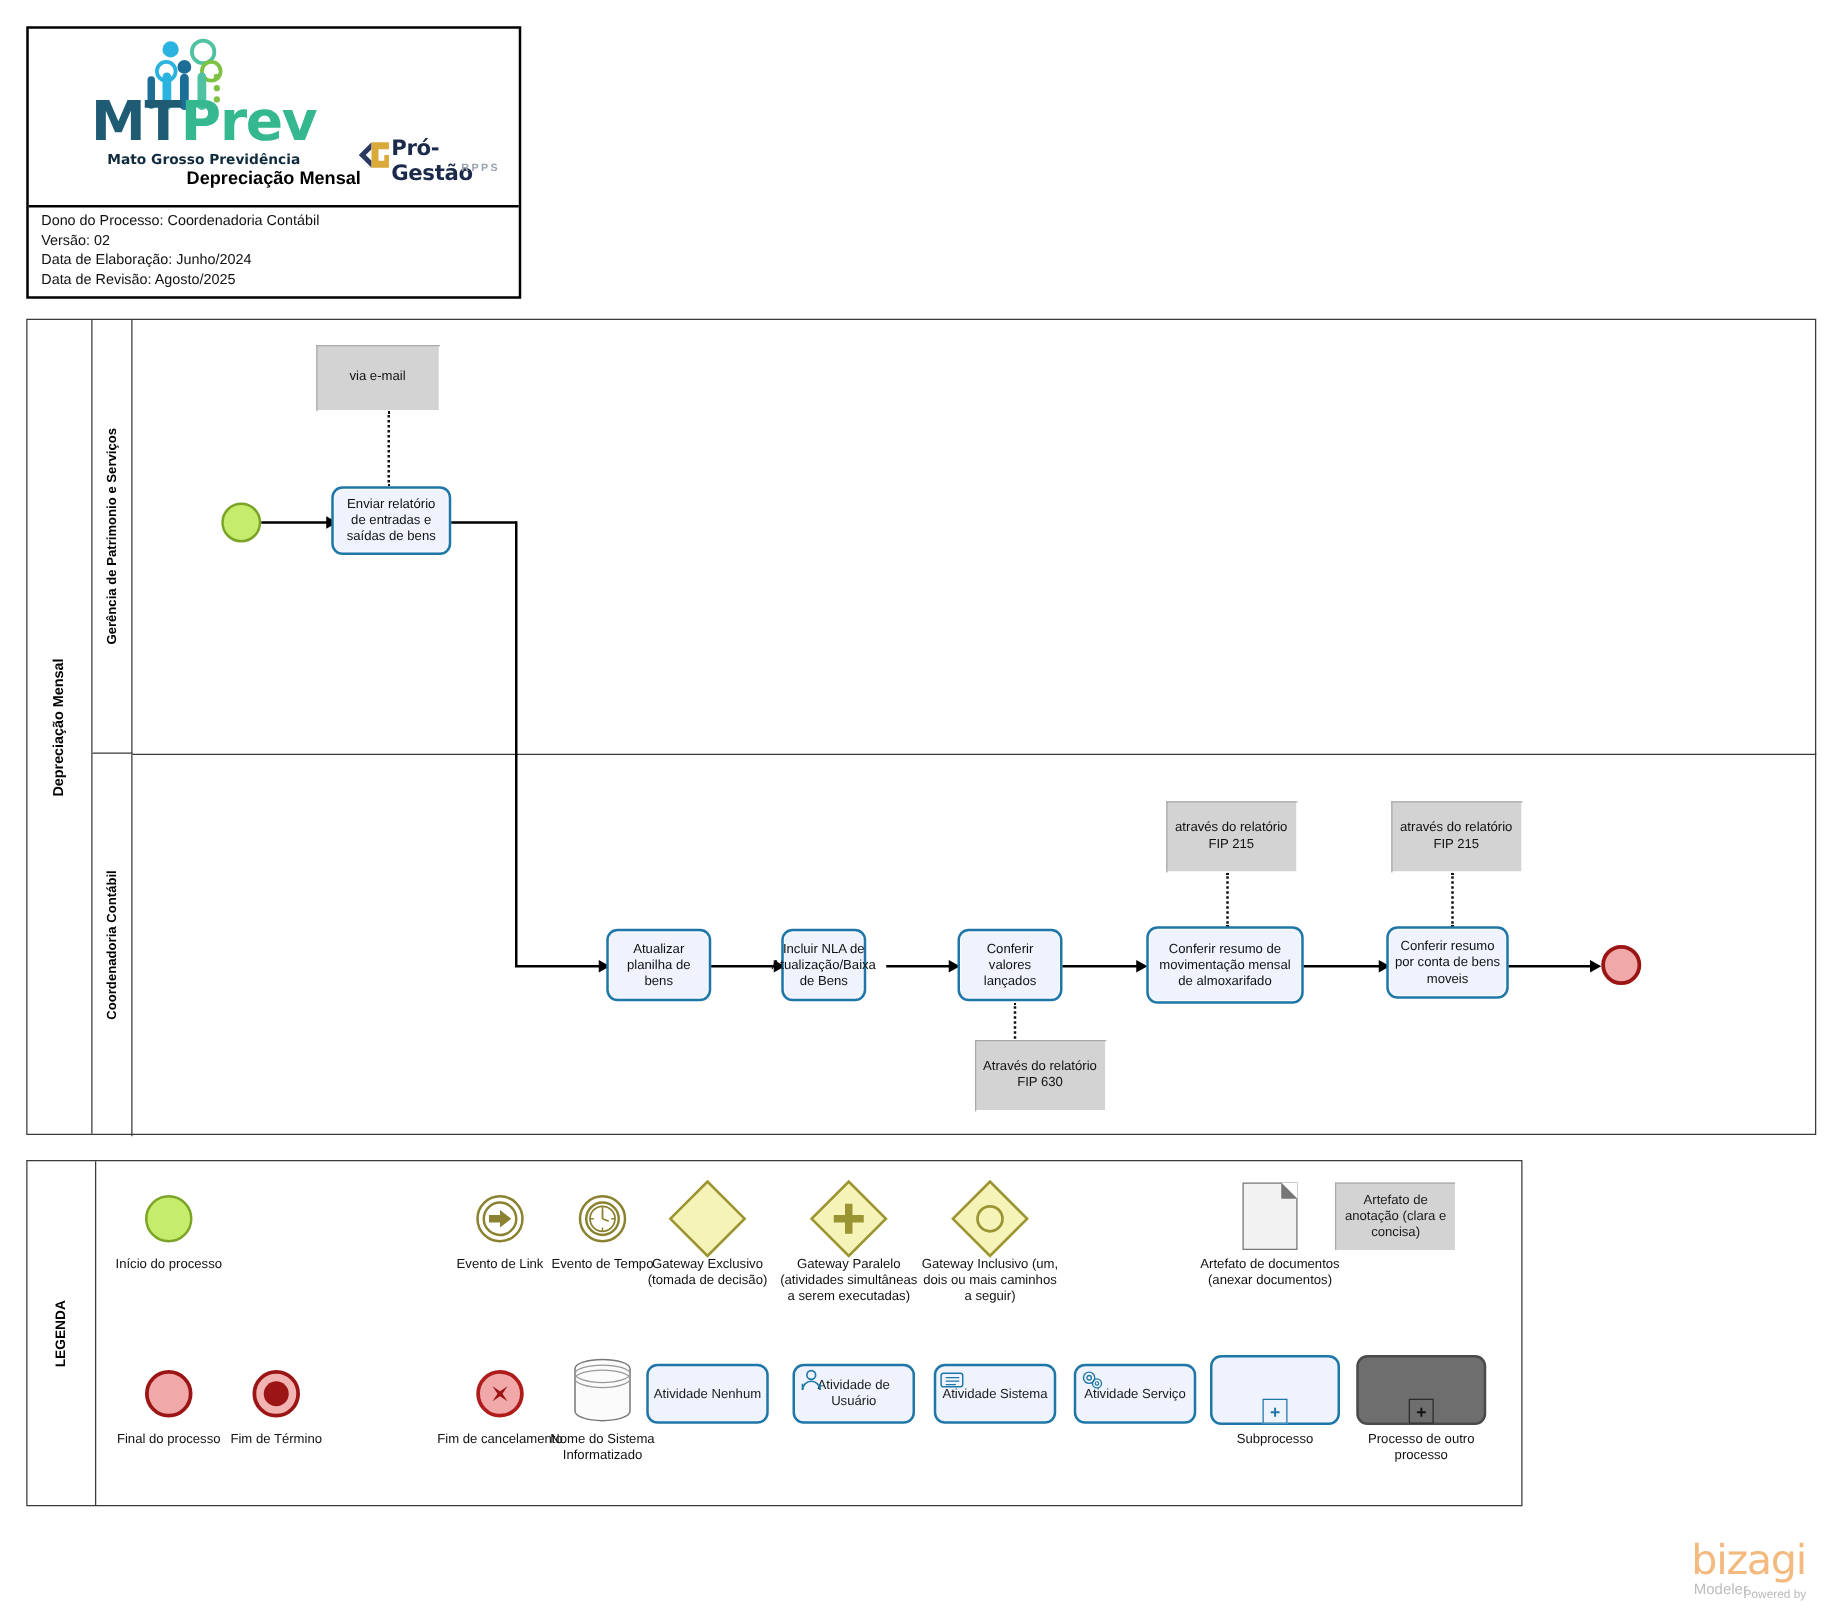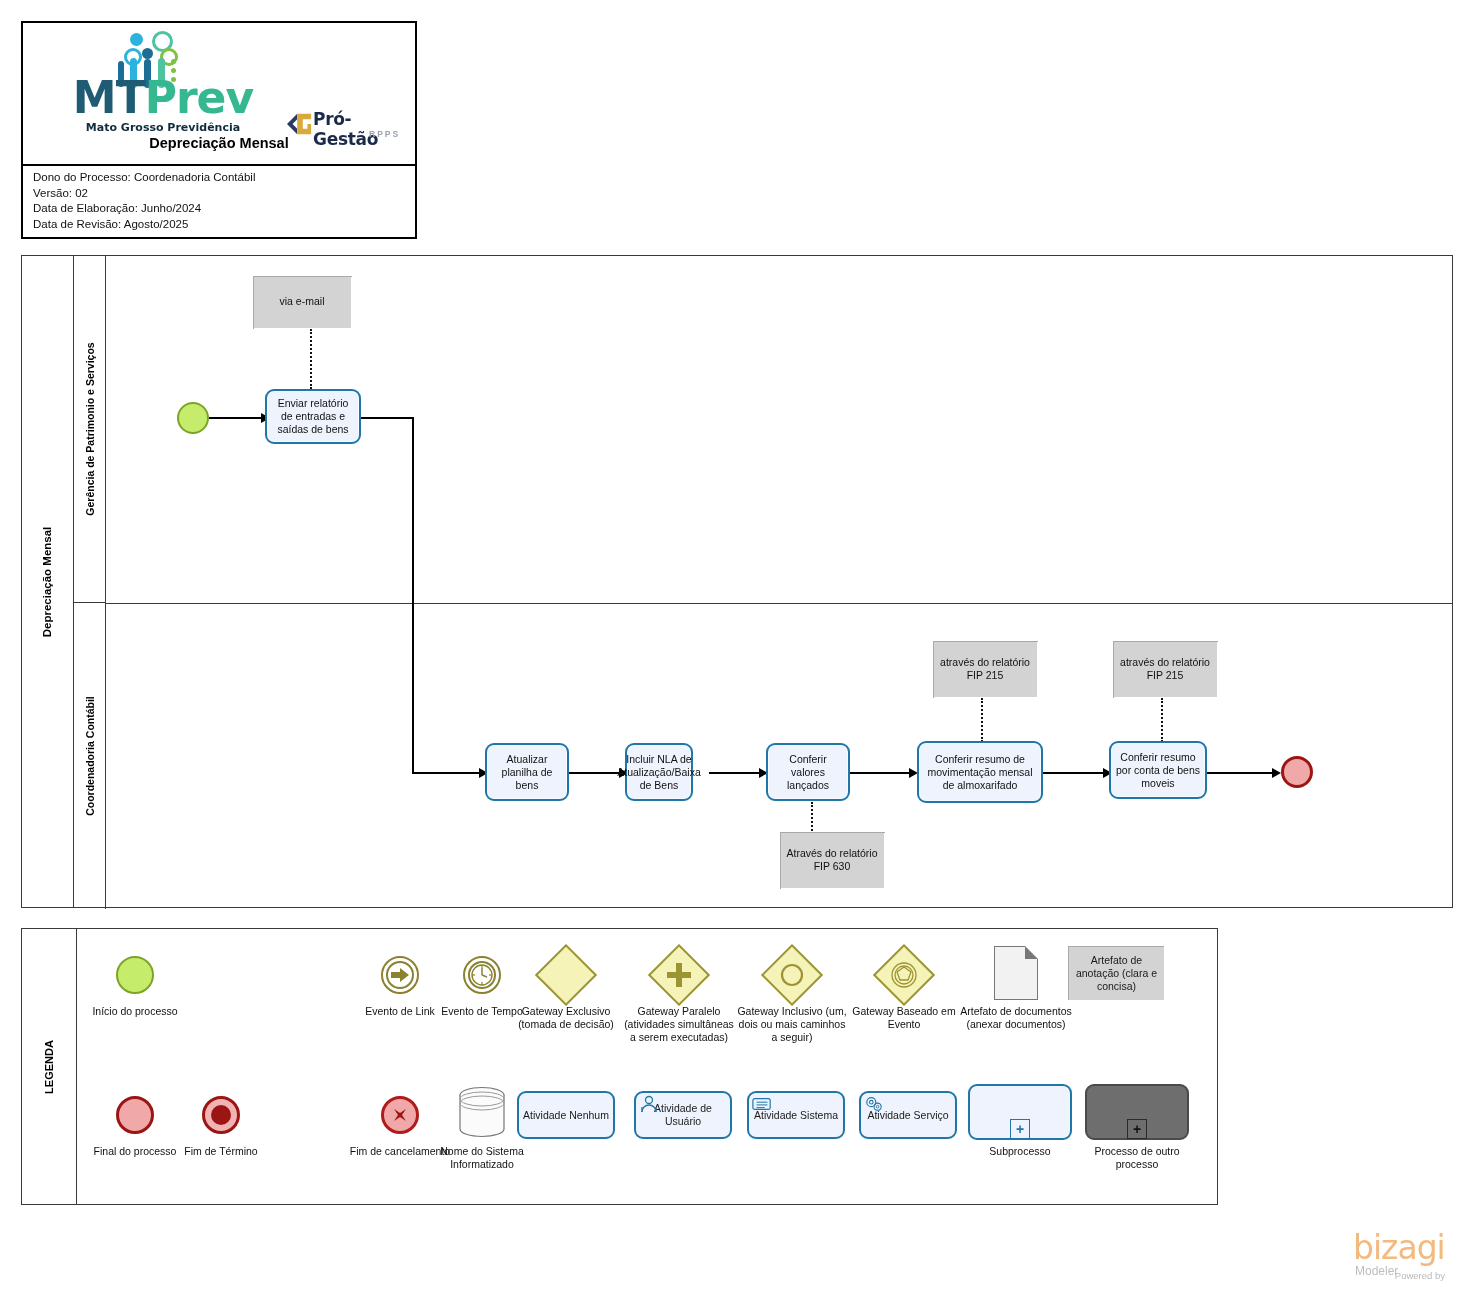--- a/index.html
+++ b/index.html
@@ -286,32 +286,20 @@
     <div class="lg-icon">
       <div class="diamond">
         <svg width="26" height="26" viewBox="0 0 26 26">
             <circle cx="13" cy="13" r="10" fill="none" stroke="#9b9433" stroke-width="2.2"></circle>
           </svg>
       </div>
     </div>
     <div class="lg-label">Gateway  Inclusivo (um, dois ou mais caminhos a seguir)</div>
   </div>
 
-  <div class="lg-item" style="left:826px;top:18px;">
-    <div class="lg-icon">
-      <div class="diamond">
-        <svg width="28" height="28" viewBox="0 0 28 28">
-          <circle cx="14" cy="14" r="12" fill="none" stroke="#9b9433" stroke-width="1.3"></circle>
-          <circle cx="14" cy="14" r="9" fill="none" stroke="#9b9433" stroke-width="1.3"></circle>
-          <polygon points="14,6 21,11 18,19 10,19 7,11" fill="none" stroke="#9b9433" stroke-width="1.3"></polygon>
-        </svg>
-      </div>
-    </div>
-    <div class="lg-label">Gateway Baseado em Evento</div>
-  </div>
 
   <div class="lg-item" style="left:938px;top:14px;">
     <div class="lg-icon" style="height:60px;">
         <div class="doc-shape"></div>
       </div>
     <div class="lg-label">Artefato de documentos (anexar documentos)</div>
   </div>
 
   <div class="lg-item" style="left:1035px;top:14px;width:118px;">
     <div class="lg-icon" style="height:60px;">

